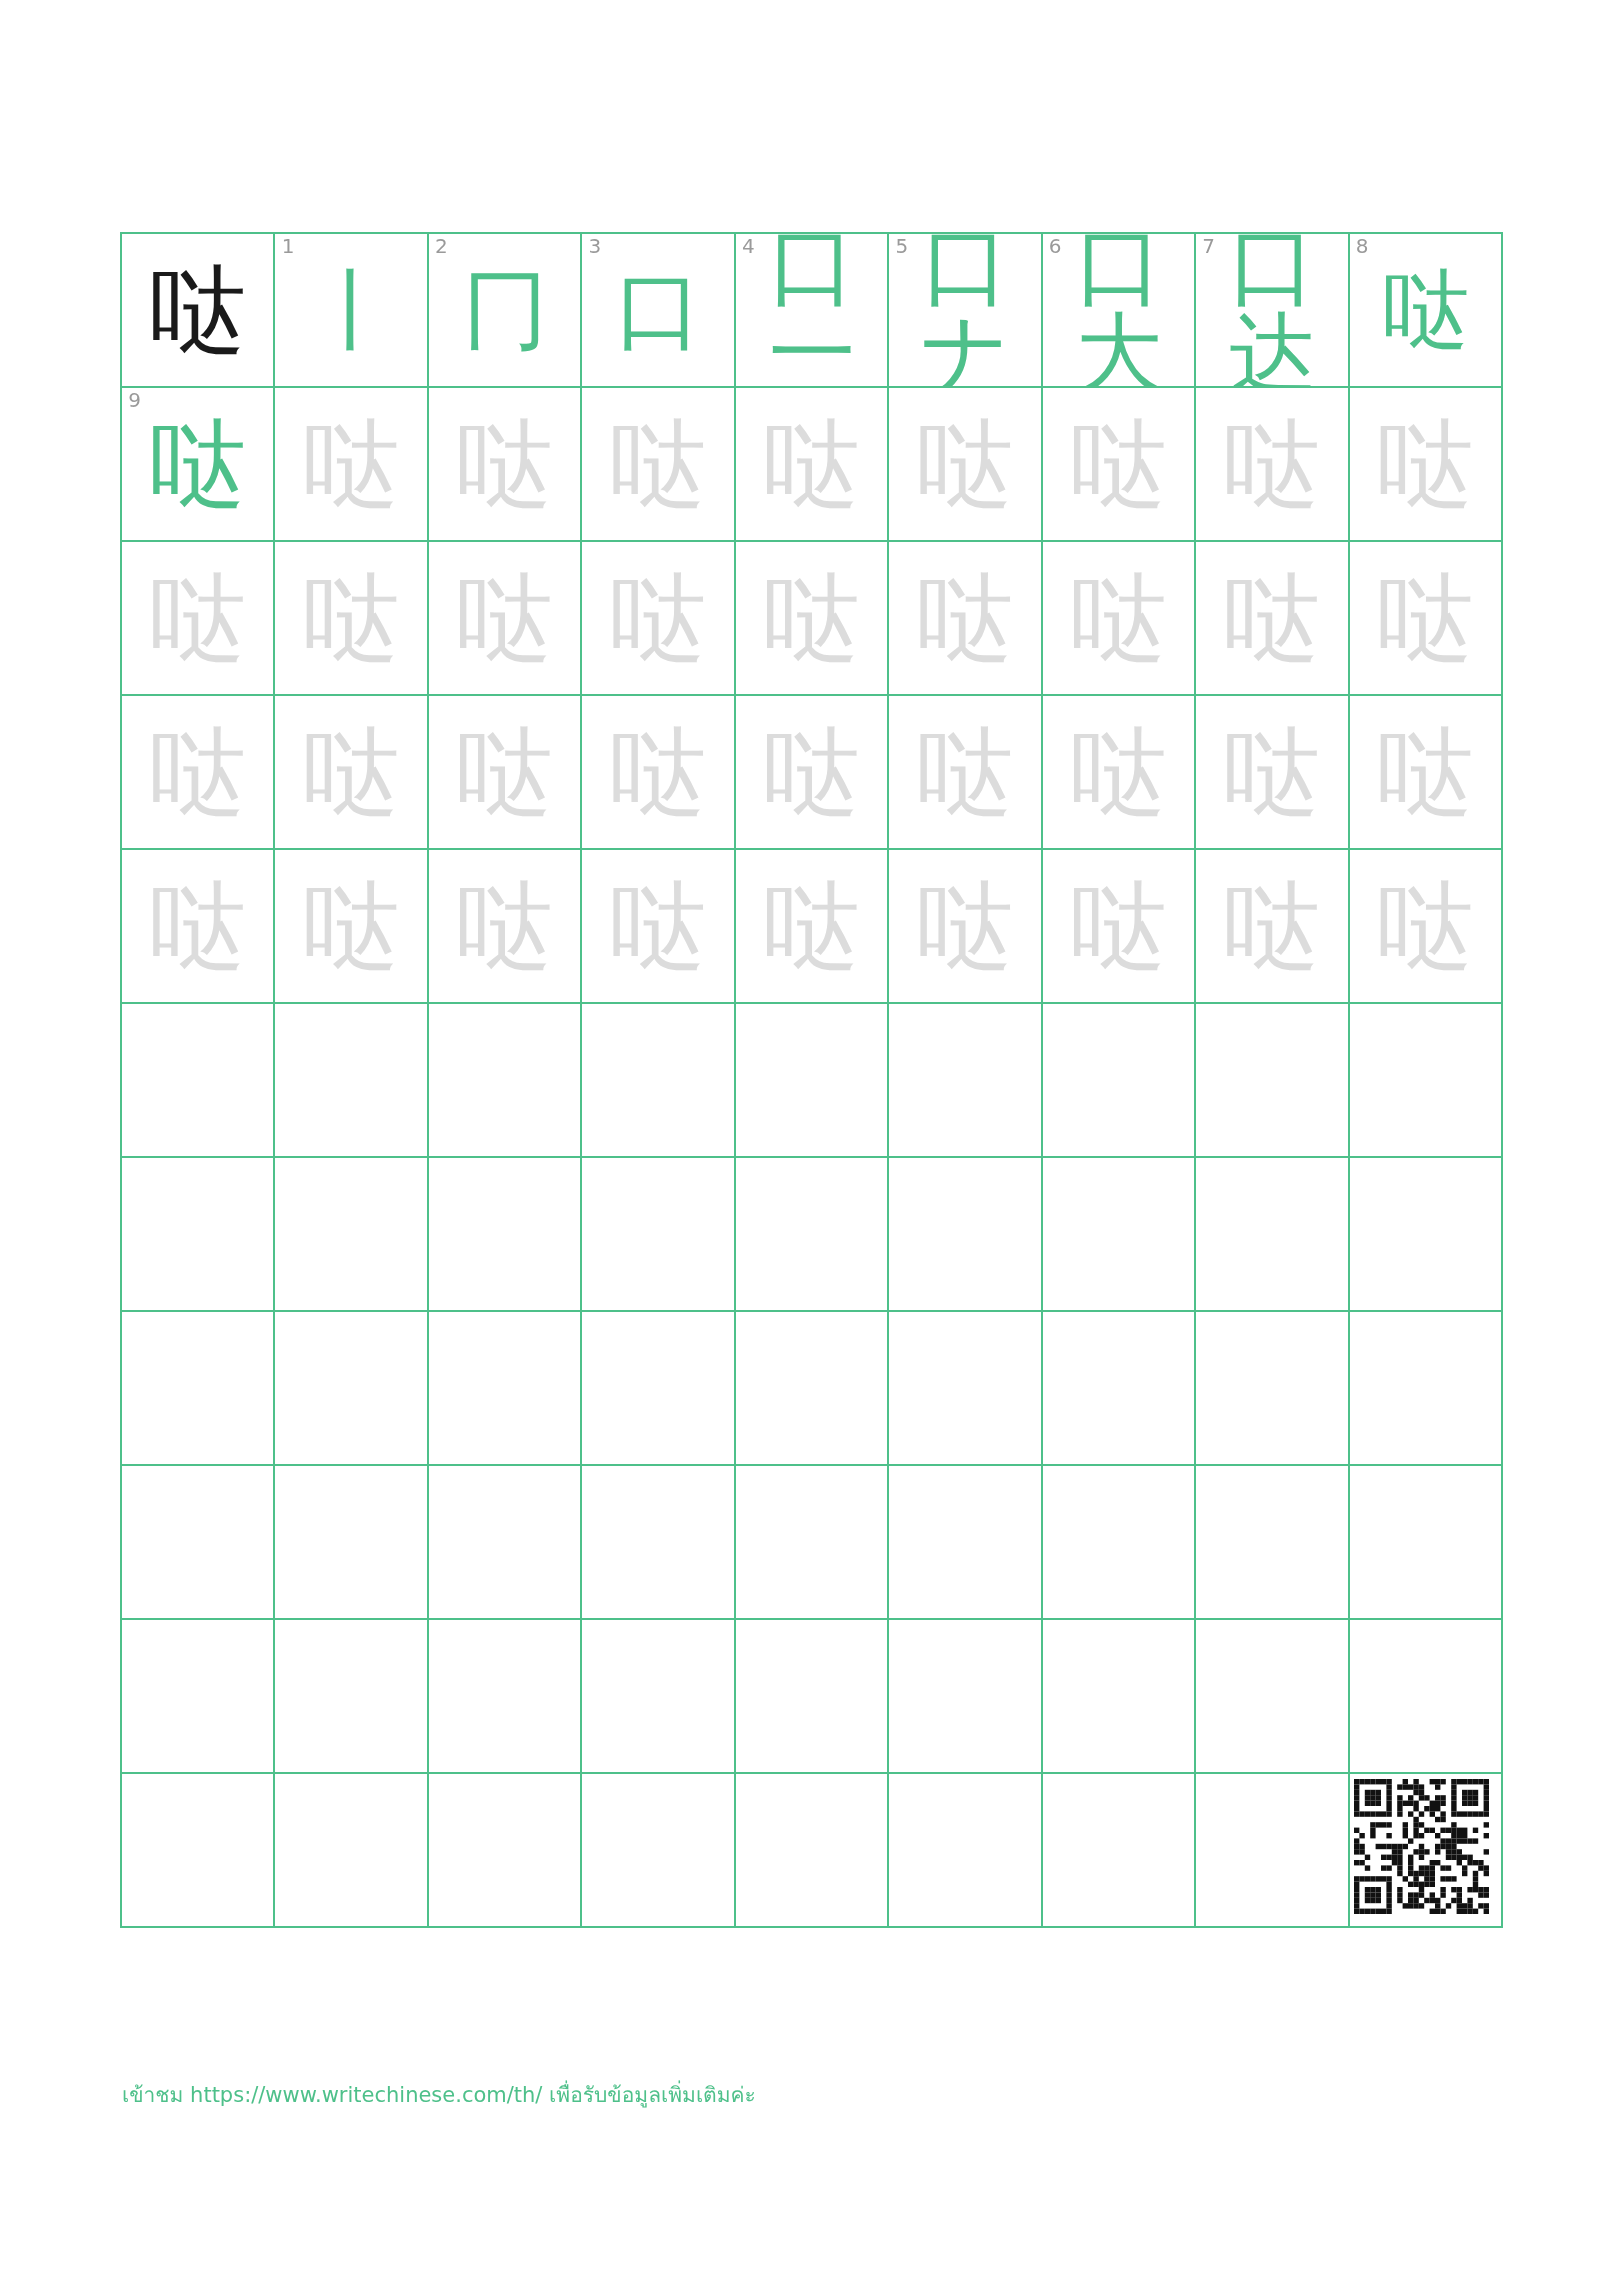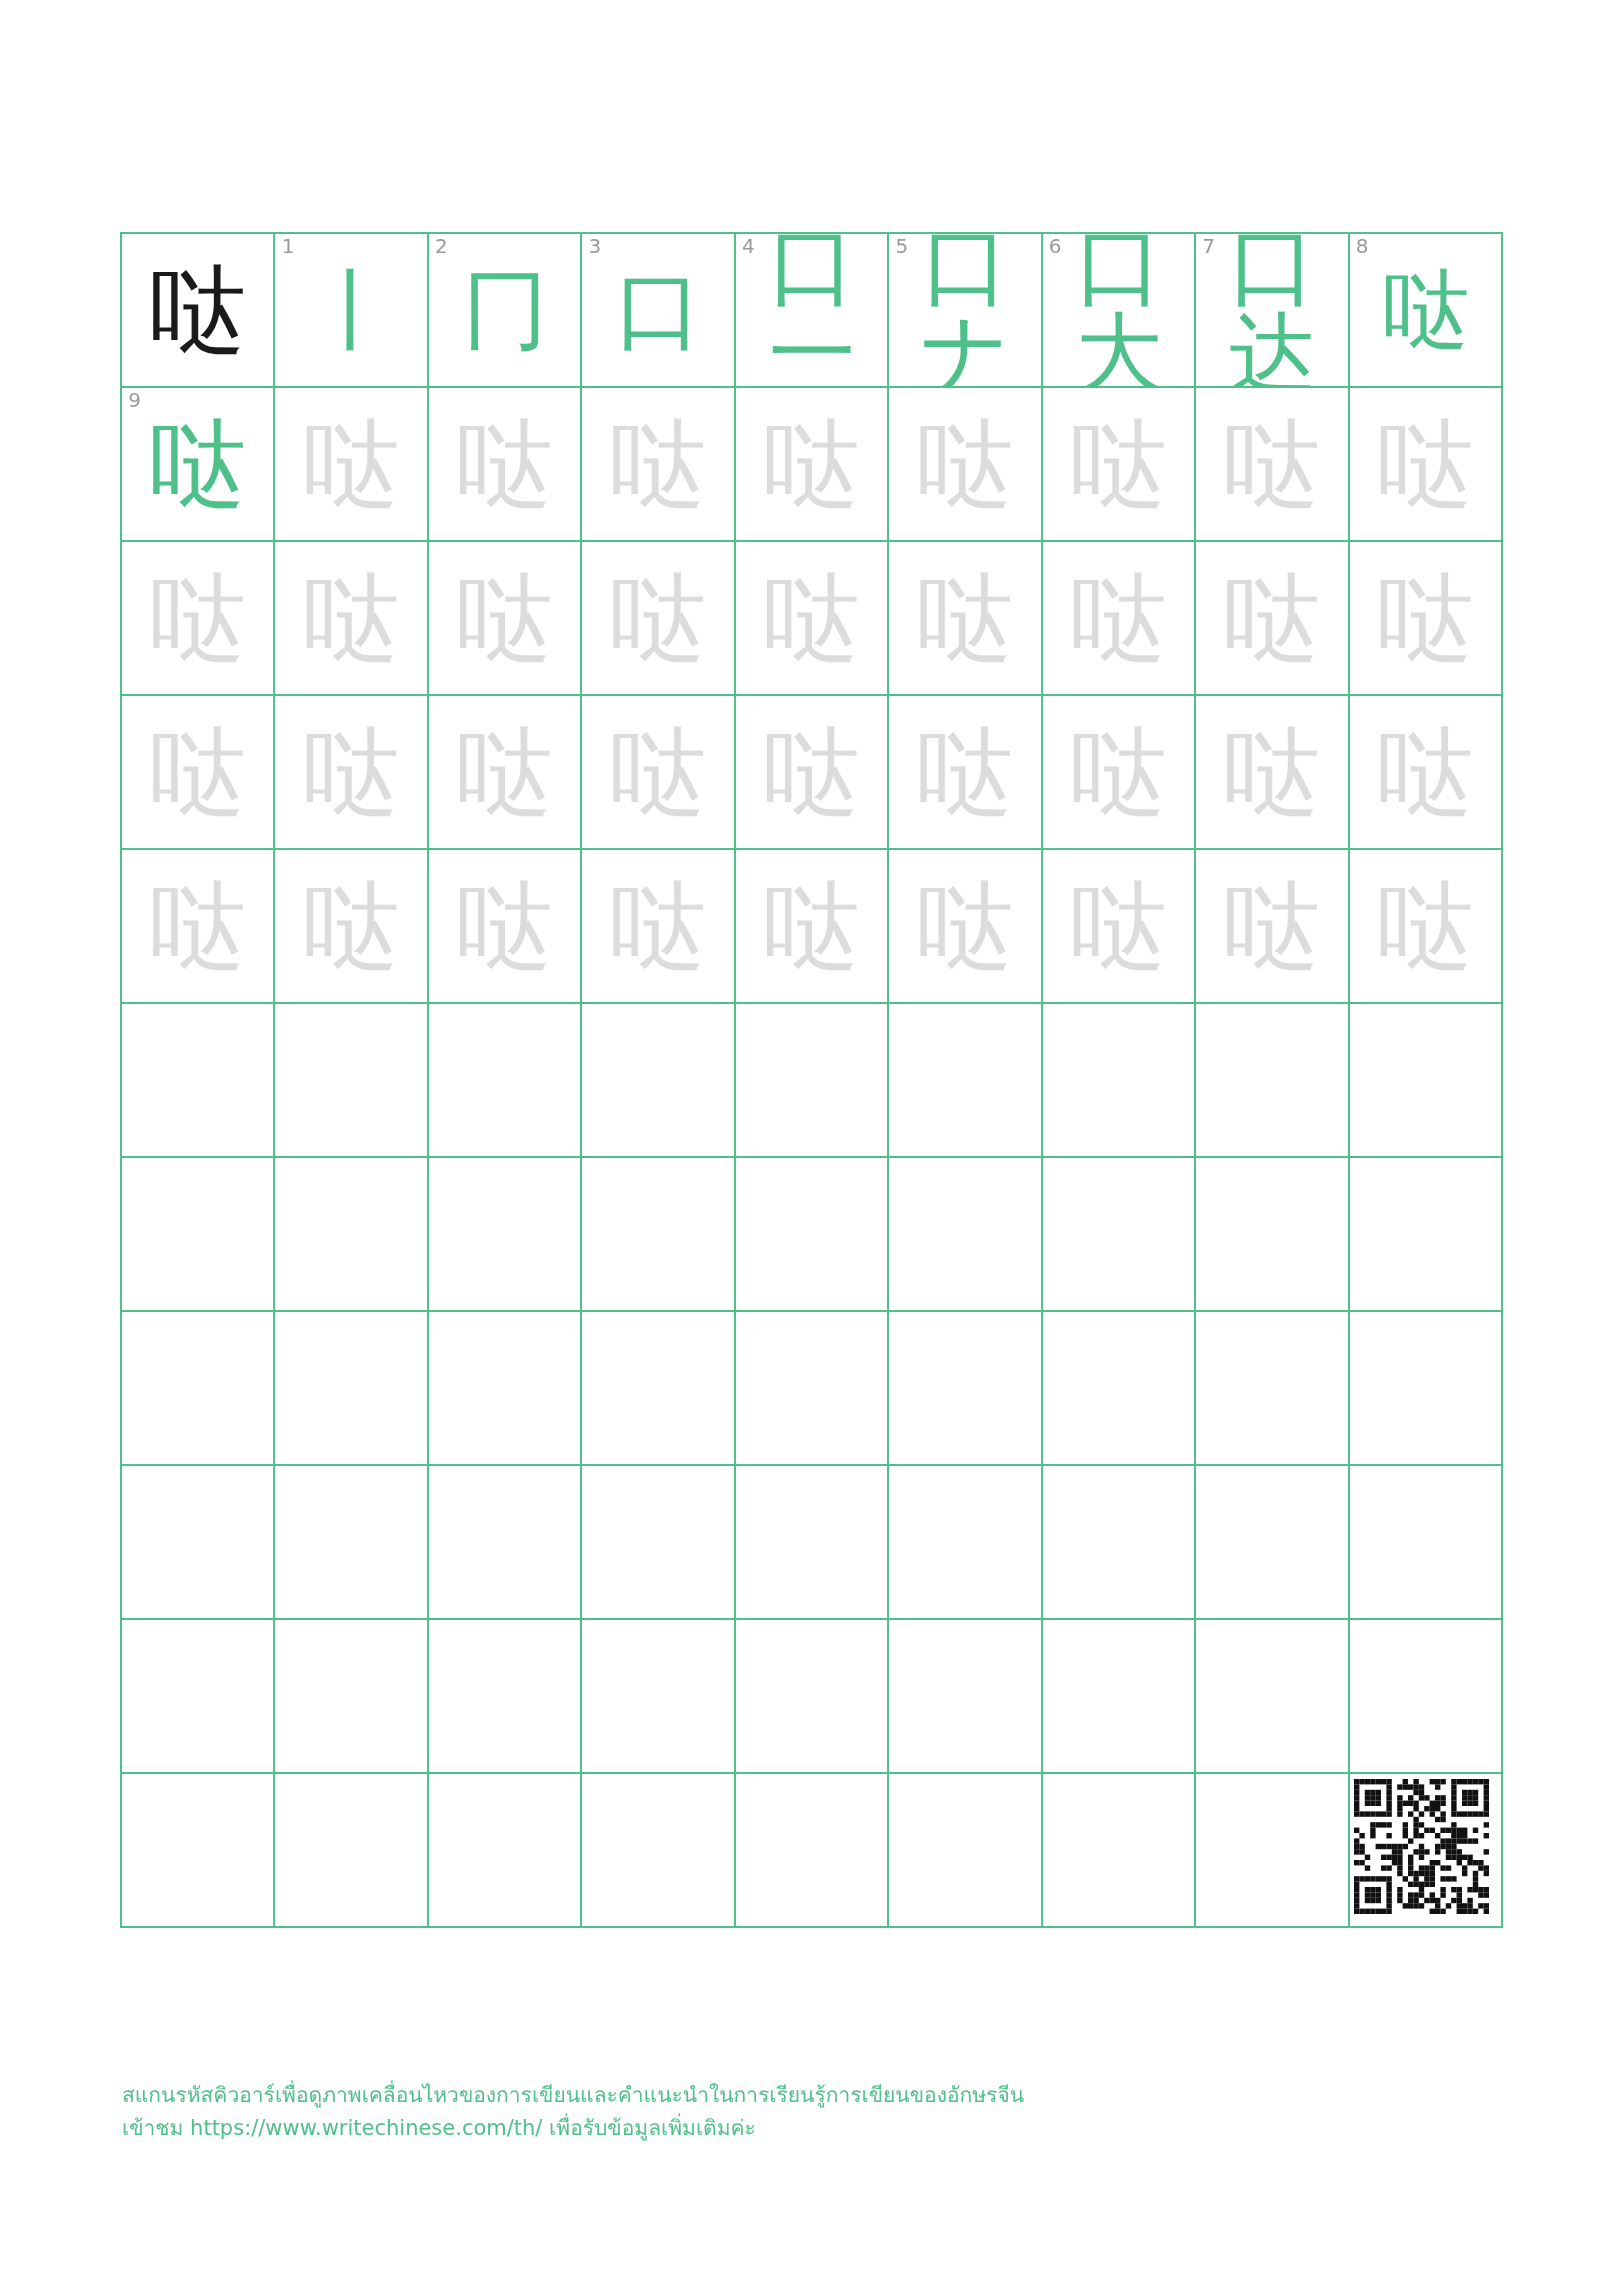--- a/index.html
+++ b/index.html
@@ -640,18 +640,17 @@
             <rect x="140" y="168" width="7" height="7" fill="#111111"></rect>
             <rect x="147" y="168" width="7" height="7" fill="#111111"></rect>
             <rect x="154" y="168" width="7" height="7" fill="#111111"></rect>
             <rect x="168" y="168" width="7" height="7" fill="#111111"></rect>
           </svg>
         </div>
       </div>
     </div>
 
   <div class="footer">
-    <div>สแกนรหัสคิวอาร์เพื่อดูภาพเคลื่อนไหวของการเขียนและคำแนะนำในการเรียนรู้การเขียนของอักษรจีน</div>
     <div>เข้าชม https://www.writechinese.com/th/ เพื่อรับข้อมูลเพิ่มเติมค่ะ</div>
   </div>
 
 </div>
 
 
 </body></html>

